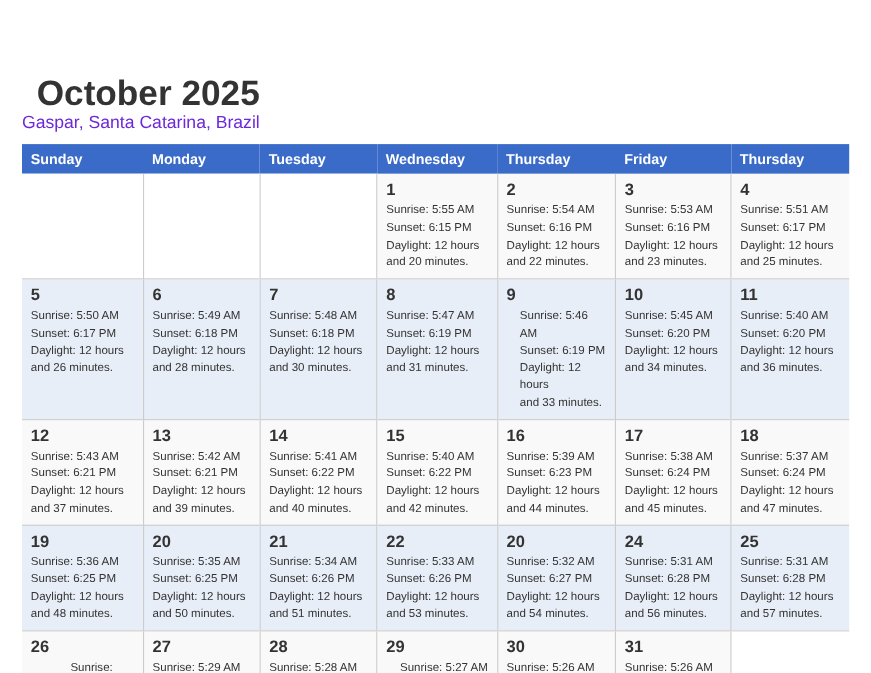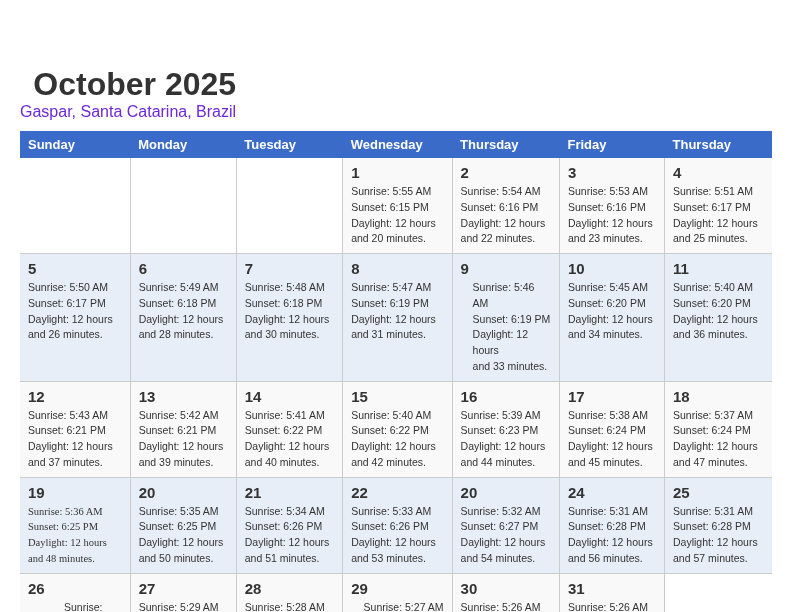--- a/index.html
+++ b/index.html
@@ -242,21 +242,21 @@
           <div class="day-num">18</div>
           <div class="day-info" style="white-space: pre-line;">Sunrise: 5:37 AM
 Sunset: 6:24 PM
 Daylight: 12 hours
 and 47 minutes.</div>
         </td>
       </tr>
       <tr>
         <td>
           <div class="day-num">19</div>
-          <div class="day-info" style="white-space: pre-line; font-family: Liberation Serif, serif;">Sunrise: 5:36 AM
+          <div class="day-info" style="white-space: pre-line;">Sunrise: 5:36 AM
 Sunset: 6:25 PM
 Daylight: 12 hours
 and 48 minutes.</div>
         </td>
         <td>
           <div class="day-num">20</div>
           <div class="day-info" style="white-space: pre-line;">Sunrise: 5:35 AM
 Sunset: 6:25 PM
 Daylight: 12 hours
 and 50 minutes.</div>

